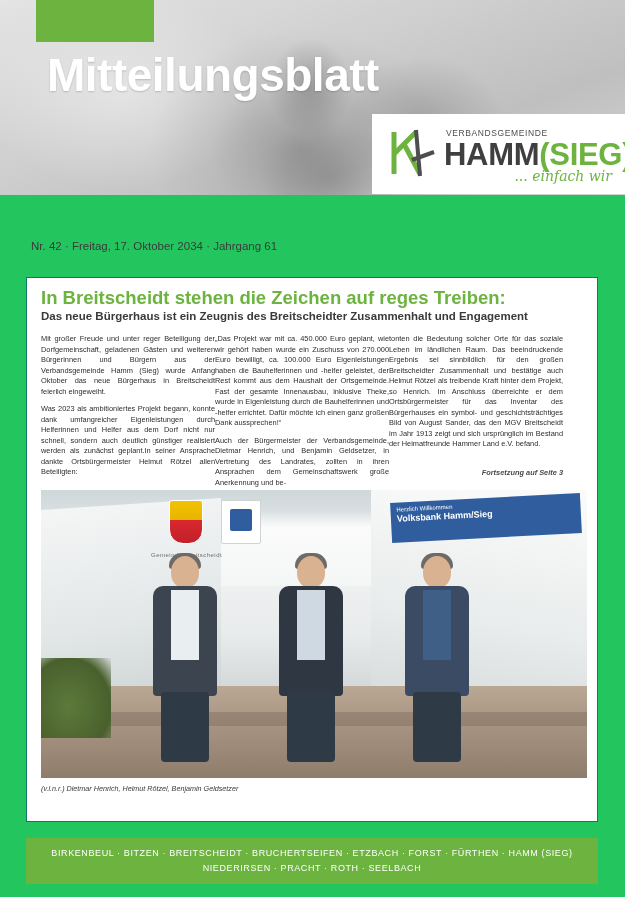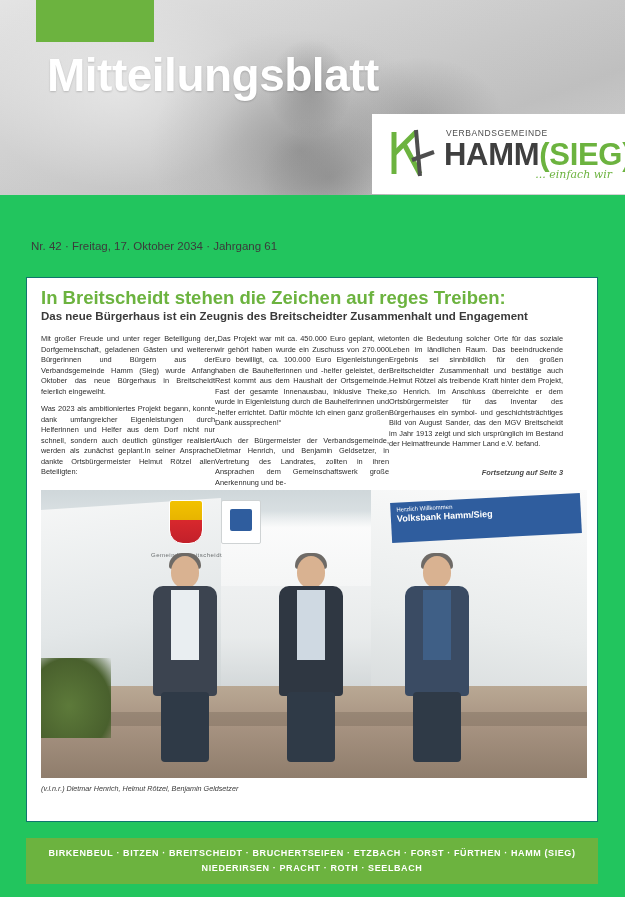--- a/index.html
+++ b/index.html
@@ -91,21 +91,21 @@
     left: 58px; top: 13px;
     font-size: 31px;
     font-weight: bold;
     color: #3f3f3f;
     letter-spacing: -0.3px;
   }
   .logo-name .sieg { color: #6cb33f; }
   .logo-claim {
     position: absolute;
     right: 4px; top: 44px;
-    font-size: 11px;
+    font-size: 14px;
     color: #6cb33f;
     font-family: "DejaVu Serif", serif;
     font-style: italic;
   }
 
   
   .issue-line {
     position: absolute;
     left: 31px; top: 240px;
     font-size: 11.5px;
@@ -287,21 +287,21 @@
     position: absolute;
     left: 26px; top: 838px;
     width: 572px; height: 46px;
     background: #6cb33f;
     color: #ffffff;
     text-align: center;
     padding-top: 8px;
   }
   .footer div {
     font-size: 9px;
-    font-weight: bold;
+    font-weight: normal;
     letter-spacing: 0.6px;
     line-height: 1.7;
   }
 </style>
 </head>
 <body>
 
 <div id="page">
 
   <div class="masthead">

